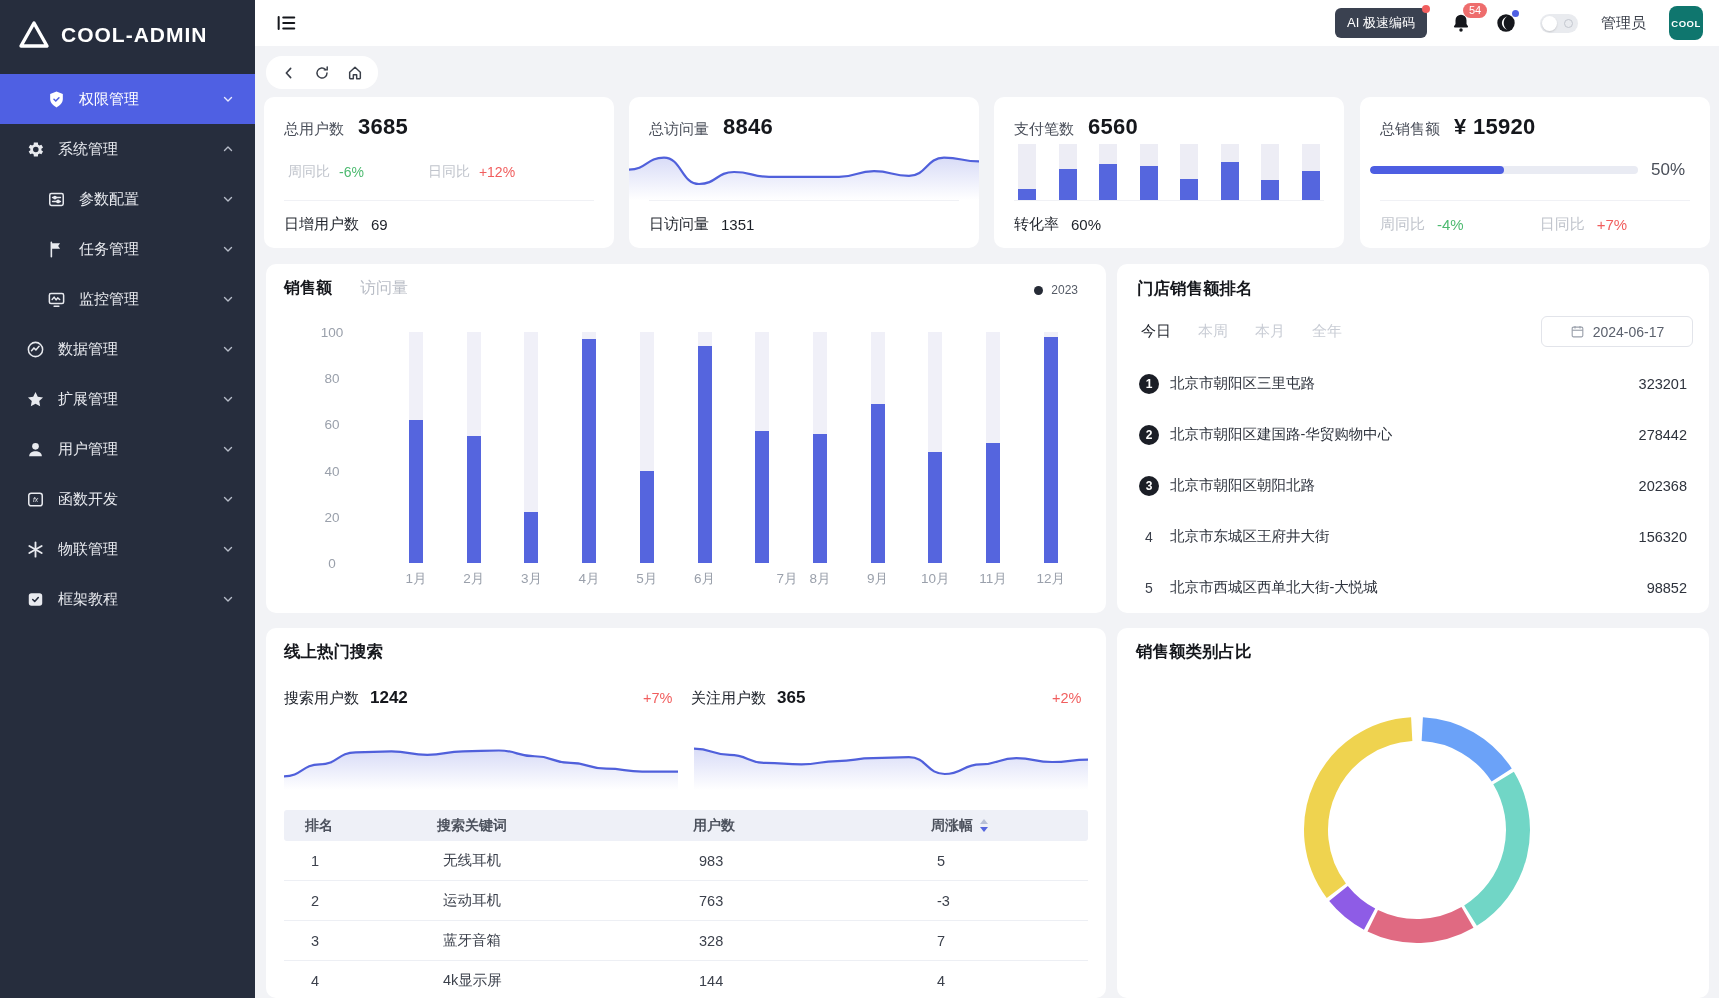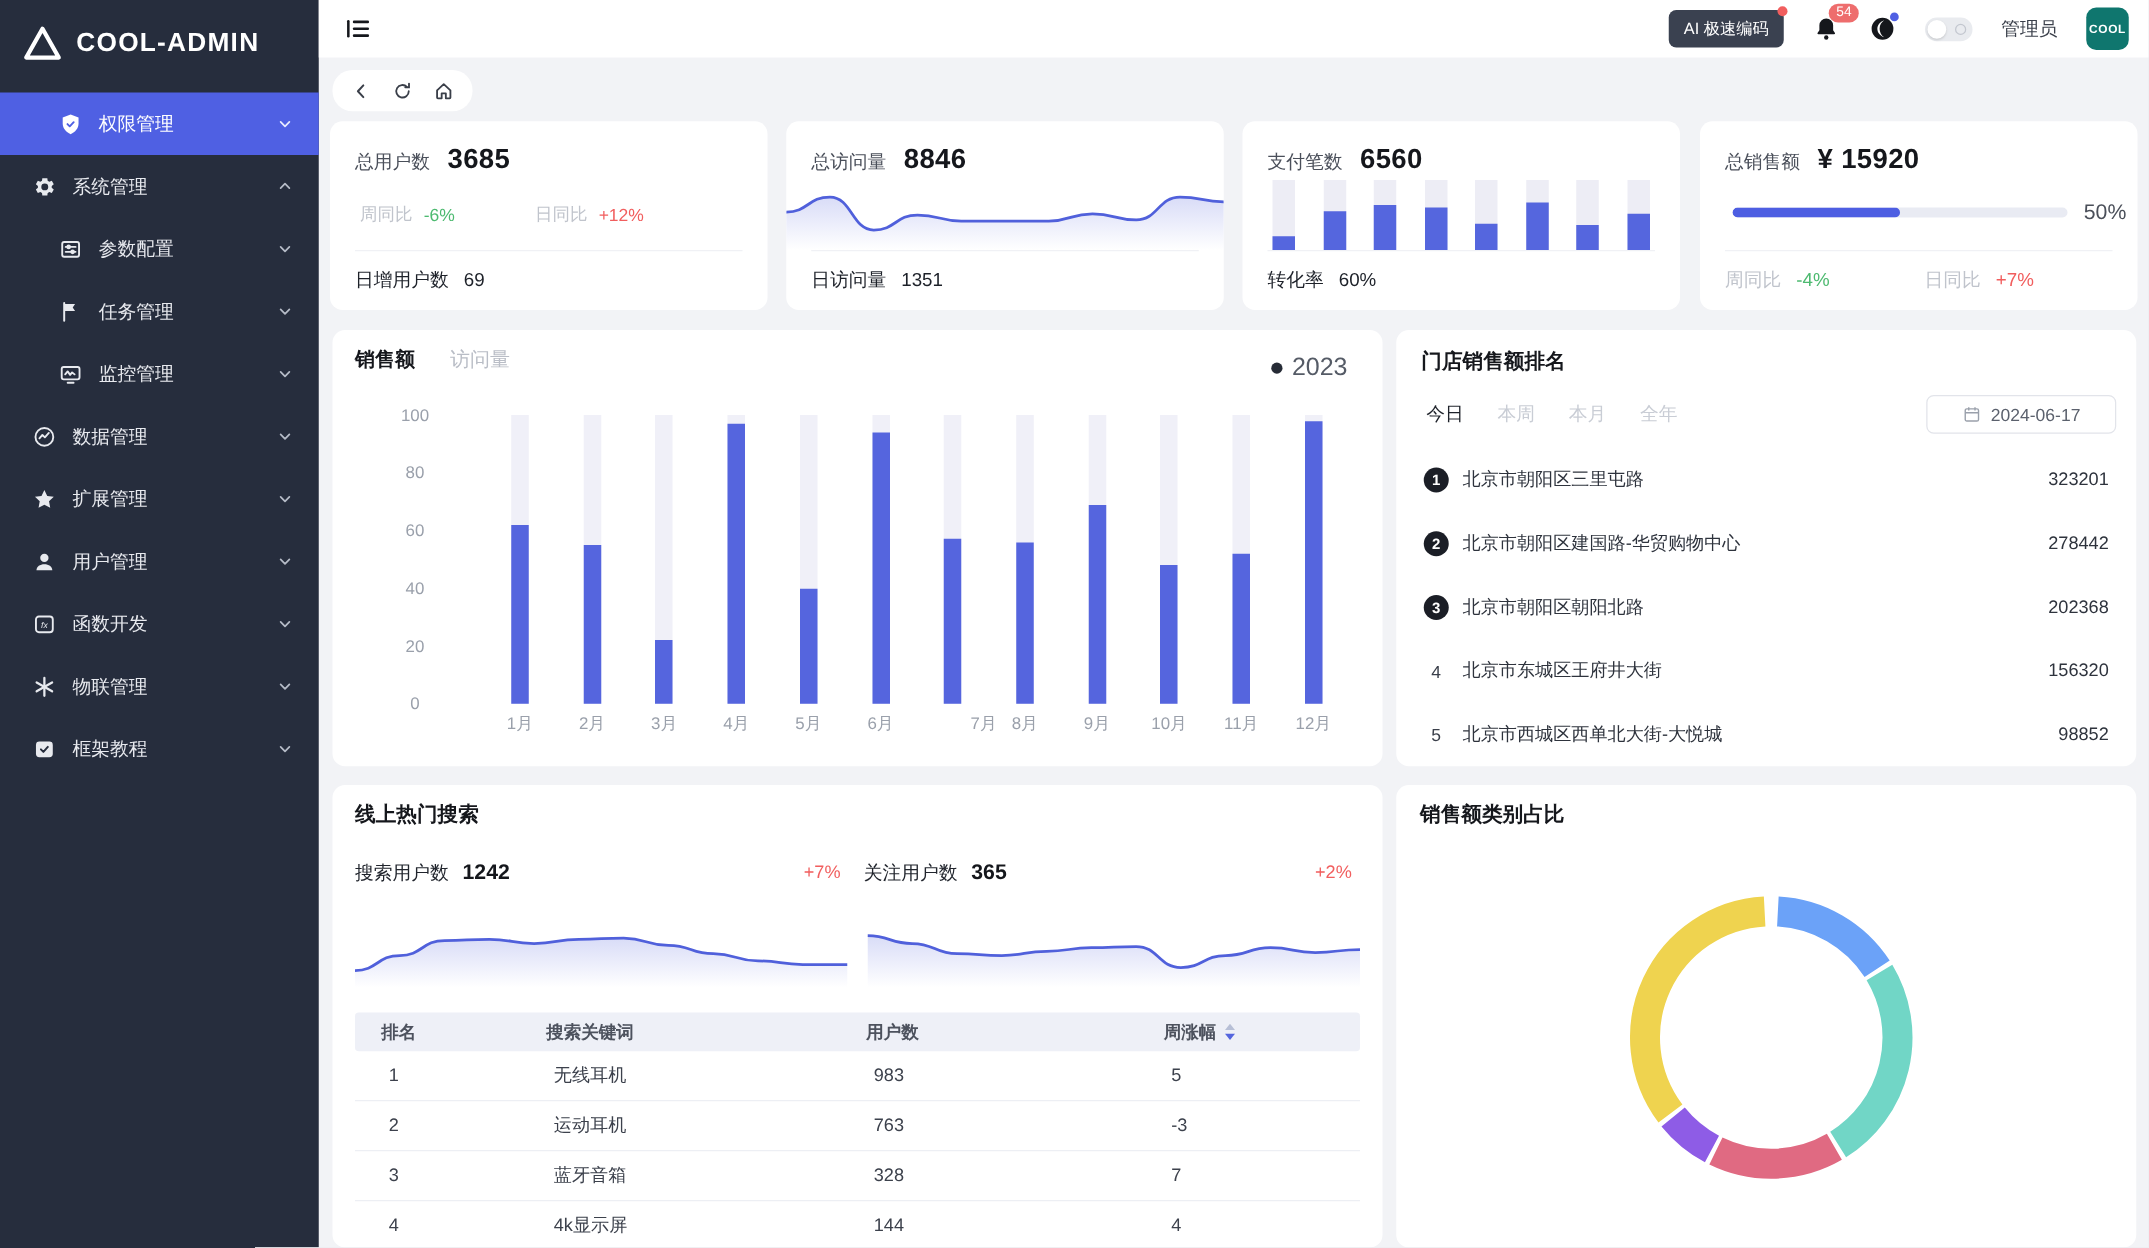--- a/index.html
+++ b/index.html
@@ -55,33 +55,33 @@
   .metrics-row { position:absolute; left:24px; top:62px; height:26px; display:flex; align-items:center; font-size:14px; }
   .m-label { color:#c0c4cc; }
   .m-val { margin-left:9px; }
   .m-green { color:#4dba70; }
   .m-red { color:#f15e5e; }
   .m-gap { width:64px; }
   .spark { position:absolute; left:0; top:45px; width:350px; height:58px; }
   .minibars { position:absolute; left:24px; right:24px; top:47px; height:56px; display:flex; justify-content:space-between; align-items:flex-end; }
   .mini-track { position:relative; width:18px; height:56px; background:#ededf5; }
   .mini-fill { position:absolute; left:0; right:0; bottom:0; background:#5566de; }
-  .progress-row { position:absolute; left:26px; top:64px; height:18px; display:flex; align-items:center; }
+  .progress-row { position:absolute; left:10px; top:64px; height:18px; display:flex; align-items:center; }
   .progress-track { width:268px; height:8px; border-radius:4px; background:#e9ebf3; overflow:hidden; }
   .progress-fill { height:8px; border-radius:4px; background:#4d5ee2; }
   .progress-label { margin-left:13px; font-size:17px; color:#4a4f59; }
 
   
   .chart-card { position:absolute; left:266px; top:264px; width:840px; height:349px; background:#fff; border-radius:10px; }
   .chart-tabs { position:absolute; left:18px; top:14px; display:flex; align-items:baseline; gap:28px; }
   .chart-tab { font-size:16px; color:#b9bdc6; cursor:pointer; }
   .chart-tab.active { color:#15171c; font-weight:bold; }
   .legend { position:absolute; right:28px; top:19px; display:flex; align-items:center; gap:8px; }
   .legend-dot { width:9px; height:9px; border-radius:50%; background:#262b36; }
-  .legend-text { font-size:20px; color:#555b66; }
+  .legend-text { font-size:12px; color:#555b66; }
   .ytick { position:absolute; width:60px; text-align:center; font-size:13.5px; color:#9aa0ab; transform:translateY(-50%); }
   .bar-track { position:absolute; top:68px; width:14px; height:231px; background:#f0f0f8; }
   .bar-fill { position:absolute; left:0; right:0; bottom:0; background:#5565de; }
   .month { position:absolute; top:306px; width:44px; text-align:center; font-size:13.5px; color:#9aa0ab; }
 
   
   .rank-card { position:absolute; left:1117px; top:264px; width:592px; height:349px; background:#fff; border-radius:10px; }
   .card-title { position:absolute; left:20px; top:14px; font-size:16.5px; font-weight:bold; color:#15171c; }
   .rank-tabs { position:absolute; left:24px; top:58px; display:flex; gap:27px; font-size:15px; }
   .rank-tab { color:#c9cdd5; cursor:pointer; }

